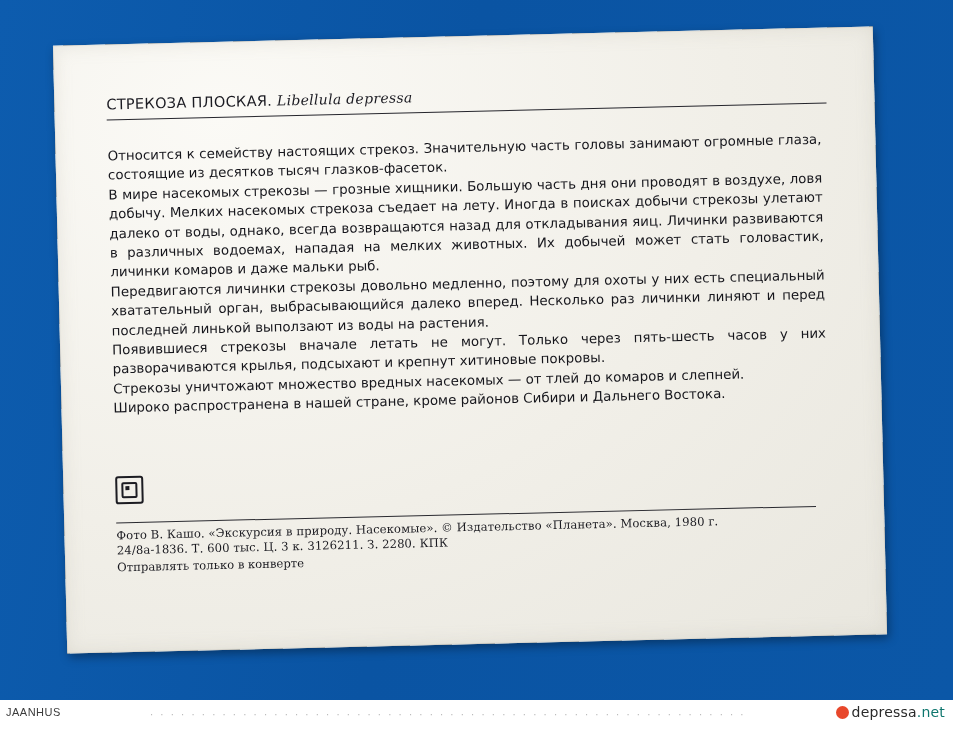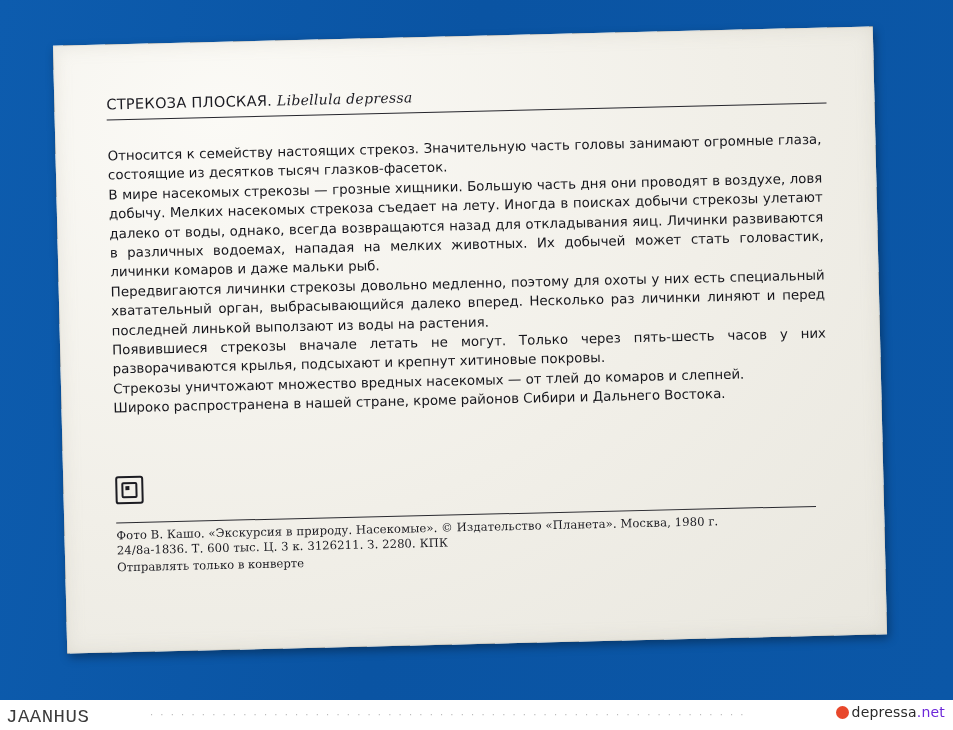--- a/index.html
+++ b/index.html
@@ -145,22 +145,22 @@
     left: 0;
     top: 700px;
     width: 953px;
     height: 30px;
     background: #ffffff;
   }
   .footer-left {
     position: absolute;
     left: 6px;
     top: 6px;
-    font-family: Liberation Mono, monospace;
-    font-size: 19px;
+    font-family: Liberation Sans, sans-serif;
+    font-size: 11px;
     color: #3b3b3b;
     letter-spacing: .5px;
   }
   .footer-dots {
     position: absolute;
     left: 150px;
     top: 9px;
     width: 600px;
     font-family: "DejaVu Sans", sans-serif;
     font-size: 10px;
@@ -180,21 +180,21 @@
   }
   .footer-brand .dot {
     display: inline-block;
     width: 13px; height: 13px;
     background: #e8472b;
     border-radius: 50%;
     margin-right: 3px;
     position: relative;
     top: 2px;
   }
-  .footer-brand .net { color: #6d28d9; }
+  .footer-brand .net { color: #0f766e; }
 </style>
 </head>
 <body>
 
 <div id="backdrop"></div>
 
 <div id="card">
   <div id="card-inner">
     <div class="paper-edge"></div>
 

